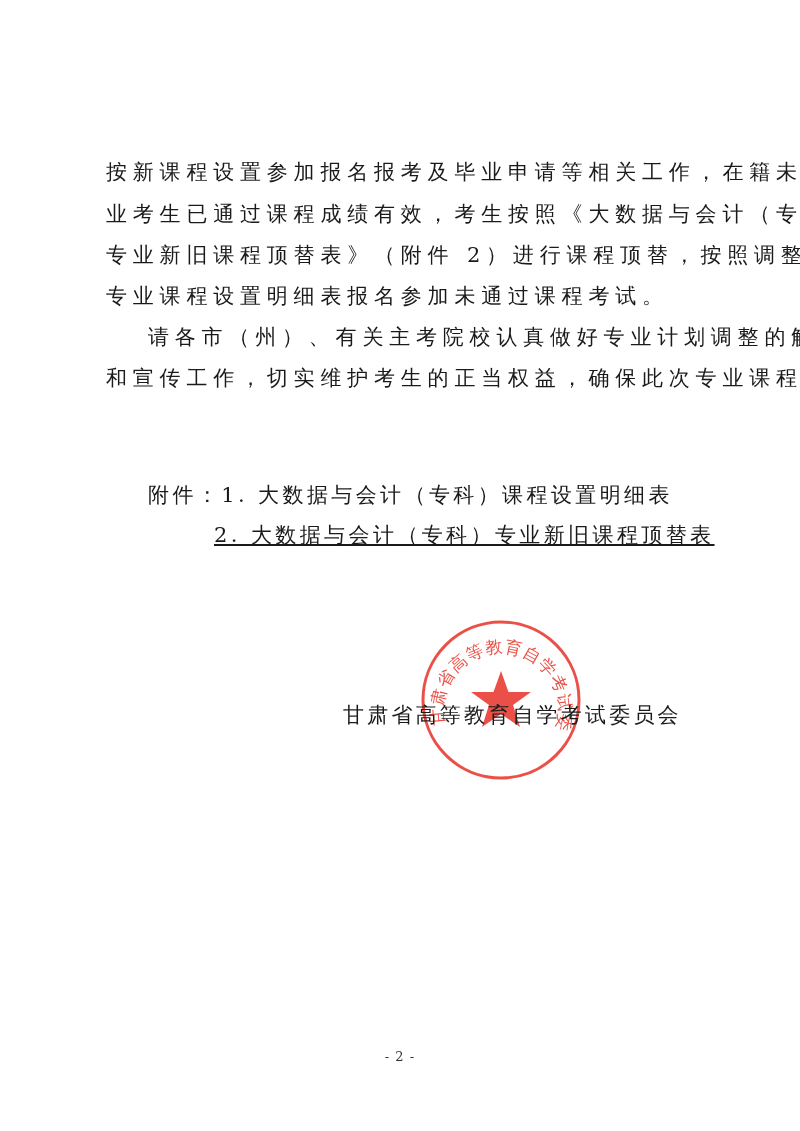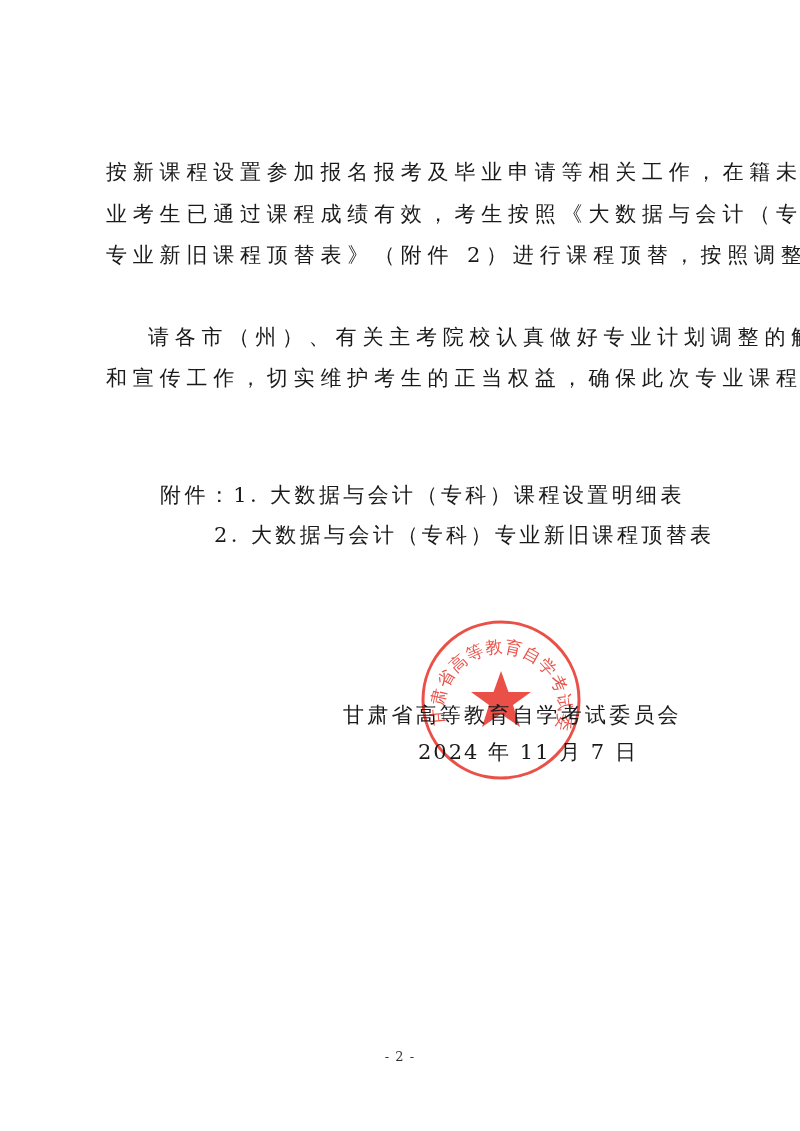--- a/index.html
+++ b/index.html
@@ -3,54 +3,54 @@
 <meta charset="utf-8">
 <style>
   html, body { margin: 0; padding: 0; background: #ffffff; }
   body { width: 800px; height: 1131px; position: relative; overflow: hidden;
          font-family: "DejaVu Serif", "Liberation Serif", serif; color: #1a1a1a; }
   .page { position: absolute; left: 0; top: 0; width: 800px; height: 1131px; background: #fff; }
   .line { position: absolute; left: 106px; font-size: 21px; letter-spacing: 5.8px;
           white-space: nowrap; line-height: 30px; }
   .indent { left: 148px; }
   .att1 { left: 148px; }
-  .att2 { left: 214px; }
+  .att2 { left: 214px; text-decoration: underline; }
   .sign-org { position: absolute; left: 343px; top: 700px; font-size: 21px;
               letter-spacing: 3.2px; white-space: nowrap; line-height: 30px; z-index: 3; }
   .sign-date { position: absolute; left: 418px; top: 737px; font-size: 21px;
                letter-spacing: 2px; white-space: nowrap; line-height: 30px; z-index: 3; }
   .seal { position: absolute; left: 420px; top: 619px; width: 162px; height: 162px; z-index: 2; opacity: 0.88; }
   .page-number { position: absolute; top: 1049px; left: 0; width: 800px; text-align: center;
                  font-size: 13px; color: #333; letter-spacing: 1px; }
 </style>
 </head>
 <body>
 
 <div class="page">
 
   <div class="line" style="top:157px">按新课程设置参加报名报考及毕业申请等相关工作，在籍未毕</div>
   <div class="line" style="top:199px">业考生已通过课程成绩有效，考生按照《大数据与会计（专科）</div>
   <div class="line" style="top:240px">专业新旧课程顶替表》（附件 2）进行课程顶替，按照调整后的</div>
+  <div class="line" style="top:281px">专业课程设置明细表报名参加未通过课程考试。</div>
 
   <div class="line indent" style="top:322px">请各市（州）、有关主考院校认真做好专业计划调整的解释</div>
   <div class="line" style="top:363px">和宣传工作，切实维护考生的正当权益，确保此次专业课程调</div>
 
-  <div class="line att1" style="top:480px; letter-spacing:3.4px;margin-left:12px;">
+  <div class="line att1" style="top:480px; letter-spacing:3.4px;">
     <span>附件：</span><span>1. 大数据与会计（专科）课程设置明细表</span>
   </div>
   <div class="line att2" style="top:520px; letter-spacing:3.4px;">2. 大数据与会计（专科）专业新旧课程顶替表</div>
 
   <svg class="seal" viewBox="0 0 162 162">
     <defs>
       <path id="sealArc" d="M 26 110 A 58 58 0 1 1 136 110"></path>
     </defs>
     <circle cx="81" cy="81" r="78" fill="none" stroke="#e8392e" stroke-width="3"></circle>
     <text font-size="17" fill="#e8392e" font-family="DejaVu Sans, sans-serif" letter-spacing="1">
       <textPath href="#sealArc" startOffset="2%">甘肃省高等教育自学考试委员会</textPath>
     </text>
     <polygon fill="#e8392e" points="81,52 88.5,73 111,73 93,86 100,108 81,95 62,108 69,86 51,73 73.5,73"></polygon>
   </svg>
 
   <div class="sign-org">甘肃省高等教育自学考试委员会</div>
-  <div class="sign-date">2024 年 11 月 7 日</div>
 
   <div class="page-number">- 2 -</div>
 </div>
 
 </body></html>

